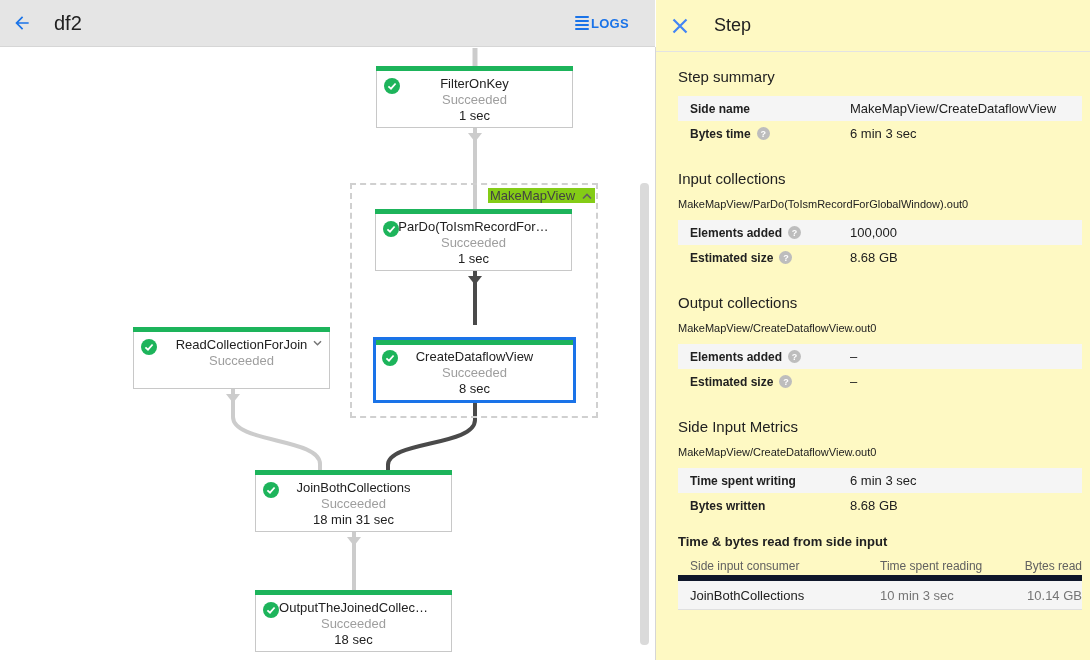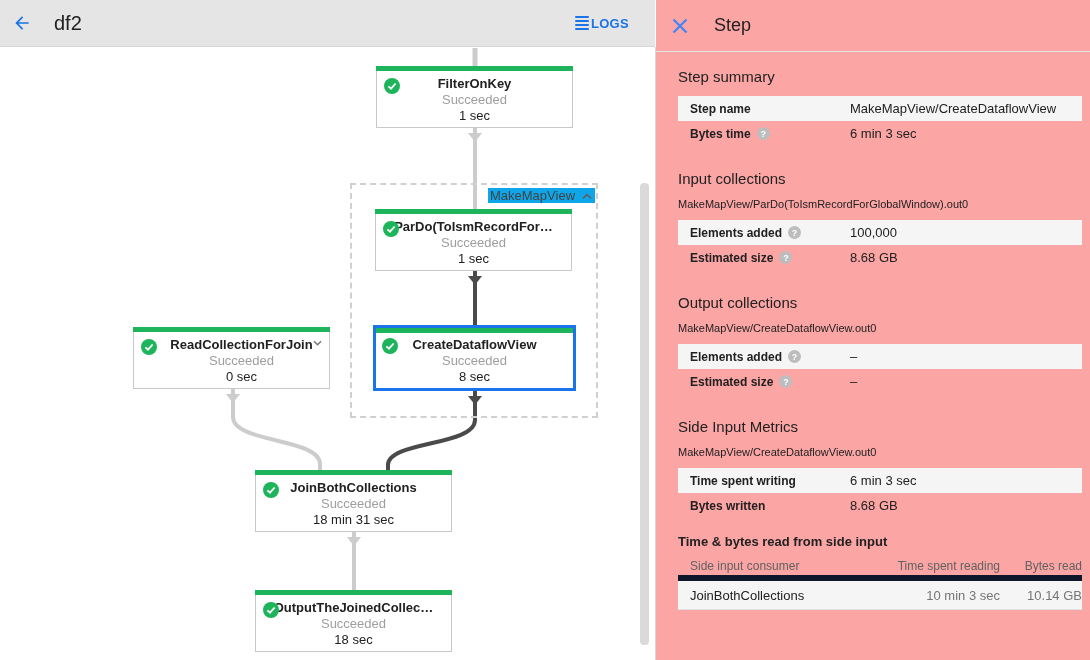--- a/index.html
+++ b/index.html
@@ -18,38 +18,38 @@
 
   
   .divider { position:absolute; left:655px; top:47px; width:1px; height:613px; background:#d6d6d6; }
 
   
   .graph { position:absolute; left:0; top:48px; width:655px; height:612px; background:#fff; }
   .edges { position:absolute; left:0; top:0; }
   .node { position:absolute; width:197px; height:62px; background:#fff; border:1px solid #c8c8c8;
     text-align:center; cursor:pointer; }
   .node .bar { position:absolute; left:-1px; top:-1px; width:197px; height:5px; background:#1db45b; }
-  .node.selected { width:203px; height:66px; border:3px solid #1a73e8; }
+  .node.selected { width:203px; height:66px; border:3px solid #1a73e8;margin-top:12px; }
   .node.selected .bar { left:0; top:0; width:197px; }
   .node .check { position:absolute; left:7px; top:11px; width:16px; height:16px; }
   .node.selected .check { left:6px; top:10px; }
-  .ntitle { margin-top:9px; font-size:13px; font-weight:bold; color:#212121; line-height:16px;
+  .ntitle { margin-top:9px; font-size:13px; font-weight:normal; color:#212121; line-height:16px;
     white-space:nowrap; overflow:hidden; }
   .nstatus { font-size:13px; color:#9e9e9e; line-height:16px; }
   .ntime { font-size:13px; color:#212121; line-height:16px; }
   .node .expand { position:absolute; right:6px; top:12px; }
   .group { position:absolute; left:350px; top:135px; width:248px; height:235px;
     border:2px dashed #d0d0d0; }
   .group-toggle { position:absolute; right:10px; top:5px; display:flex; align-items:center; gap:6px;
-    font-size:13px; color:#424242; cursor:pointer; background:#0ea5e9; padding:0 2px; }
+    font-size:13px; color:#424242; cursor:pointer; background:#84cc16; padding:0 2px; }
   .scroll-thumb { position:absolute; left:640px; top:135px; width:9px; height:462px;
     background:#dadada; border-radius:4px; }
 
   
-  .panel { position:absolute; left:656px; top:0; width:434px; height:660px; background:#fca5a5; }
+  .panel { position:absolute; left:656px; top:0; width:434px; height:660px; background:#fef9c3; }
   .panel-header { height:52px; border-bottom:1px solid #e3e3e3; display:flex; align-items:center; }
   .close-btn { width:48px; height:52px; display:flex; align-items:center; justify-content:center; cursor:pointer; }
   .panel-title { font-size:18px; color:#212121; margin-left:10px; }
   .panel-content { padding:16px 8px 0 22px; }
   .section-title { font-size:15px; font-weight:400; color:#212121; margin:0 0 11px; }
   .collection-name { font-size:11px; color:#212121; margin:0 0 10px; }
   .kv-rows { margin-bottom:24px; }
   .kv-row { display:flex; align-items:center; height:25px; padding-left:12px; }
   .kv-row.shaded { background:#f5f5f5; }
   .kv-label-wrap { width:160px; display:flex; align-items:center; }
@@ -59,21 +59,21 @@
     margin-left:6px; cursor:pointer; }
   .kv-value { font-size:13px; color:#212121; }
   .table-title { font-size:13px; font-weight:bold; color:#212121; margin:0 0 8px; }
   .si-table { }
   .si-head { display:flex; align-items:center; height:24px; padding-left:12px;
     border-bottom:6px solid #0f172a; }
   .si-head .c1, .si-head .c2, .si-head .c3 { font-size:12px; color:#616161; }
   .si-row { display:flex; align-items:center; height:29px; padding-left:12px;
     background:#f5f5f5; border-bottom:1px solid #e0e0e0; }
   .c1 { flex:1; font-size:13px; color:#212121; }
-  .c2 { width:120px; font-size:13px; color:#757575;text-align:right; }
+  .c2 { width:120px; font-size:13px; color:#757575; }
   .c3 { width:82px; text-align:right; font-size:13px; color:#757575; }
   .si-head .c1 { color:#616161; }
   .si-row .c1 { color:#212121; }
   svg { display:block; }
 </style>
 </head>
 <body>
 
 <div class="topbar">
   <div class="back-btn">
@@ -162,21 +162,20 @@
     <div class="bar"></div>
     <svg class="check" viewBox="0 0 16 16">
       <circle cx="8" cy="8" r="8" fill="#1db45b"></circle>
         <path d="M4.4 8.3 L7 10.7 L11.6 5.5" stroke="#fff" stroke-width="1.8" fill="none"></path>
     </svg>
     <svg class="expand" width="11" height="7" viewBox="0 0 12 8">
       <path d="M2 1.5 L6 5.5 L10 1.5" stroke="#757575" stroke-width="1.7" fill="none"></path>
     </svg>
     <div class="ntitle">ReadCollectionForJoin</div>
     <div class="nstatus">Succeeded</div>
-    <div class="ntime">0 sec</div>
   </div>
 
   <div class="node" style="left:255px; top:422px;">
     <div class="bar"></div>
     <svg class="check" viewBox="0 0 16 16">
       <circle cx="8" cy="8" r="8" fill="#1db45b"></circle>
         <path d="M4.4 8.3 L7 10.7 L11.6 5.5" stroke="#fff" stroke-width="1.8" fill="none"></path>
     </svg>
     <div class="ntitle">JoinBothCollections</div>
     <div class="nstatus">Succeeded</div>
@@ -206,21 +205,21 @@
     </div>
     <div class="panel-title">Step</div>
   </div>
 
   <div class="panel-content">
 
     <h2 class="section-title">Step summary</h2>
     <div class="kv-rows">
       <div class="kv-row shaded">
         <span class="kv-label-wrap">
-          <span class="kv-label">Step name</span>
+          <span class="kv-label">Side name</span>
         </span>
         <span class="kv-value">MakeMapView/CreateDataflowView</span>
       </div>
       <div class="kv-row">
         <span class="kv-label-wrap">
           <span class="kv-label">Bytes time</span>
           <span class="help">?</span>
         </span>
         <span class="kv-value">6 min 3 sec</span>
       </div>

